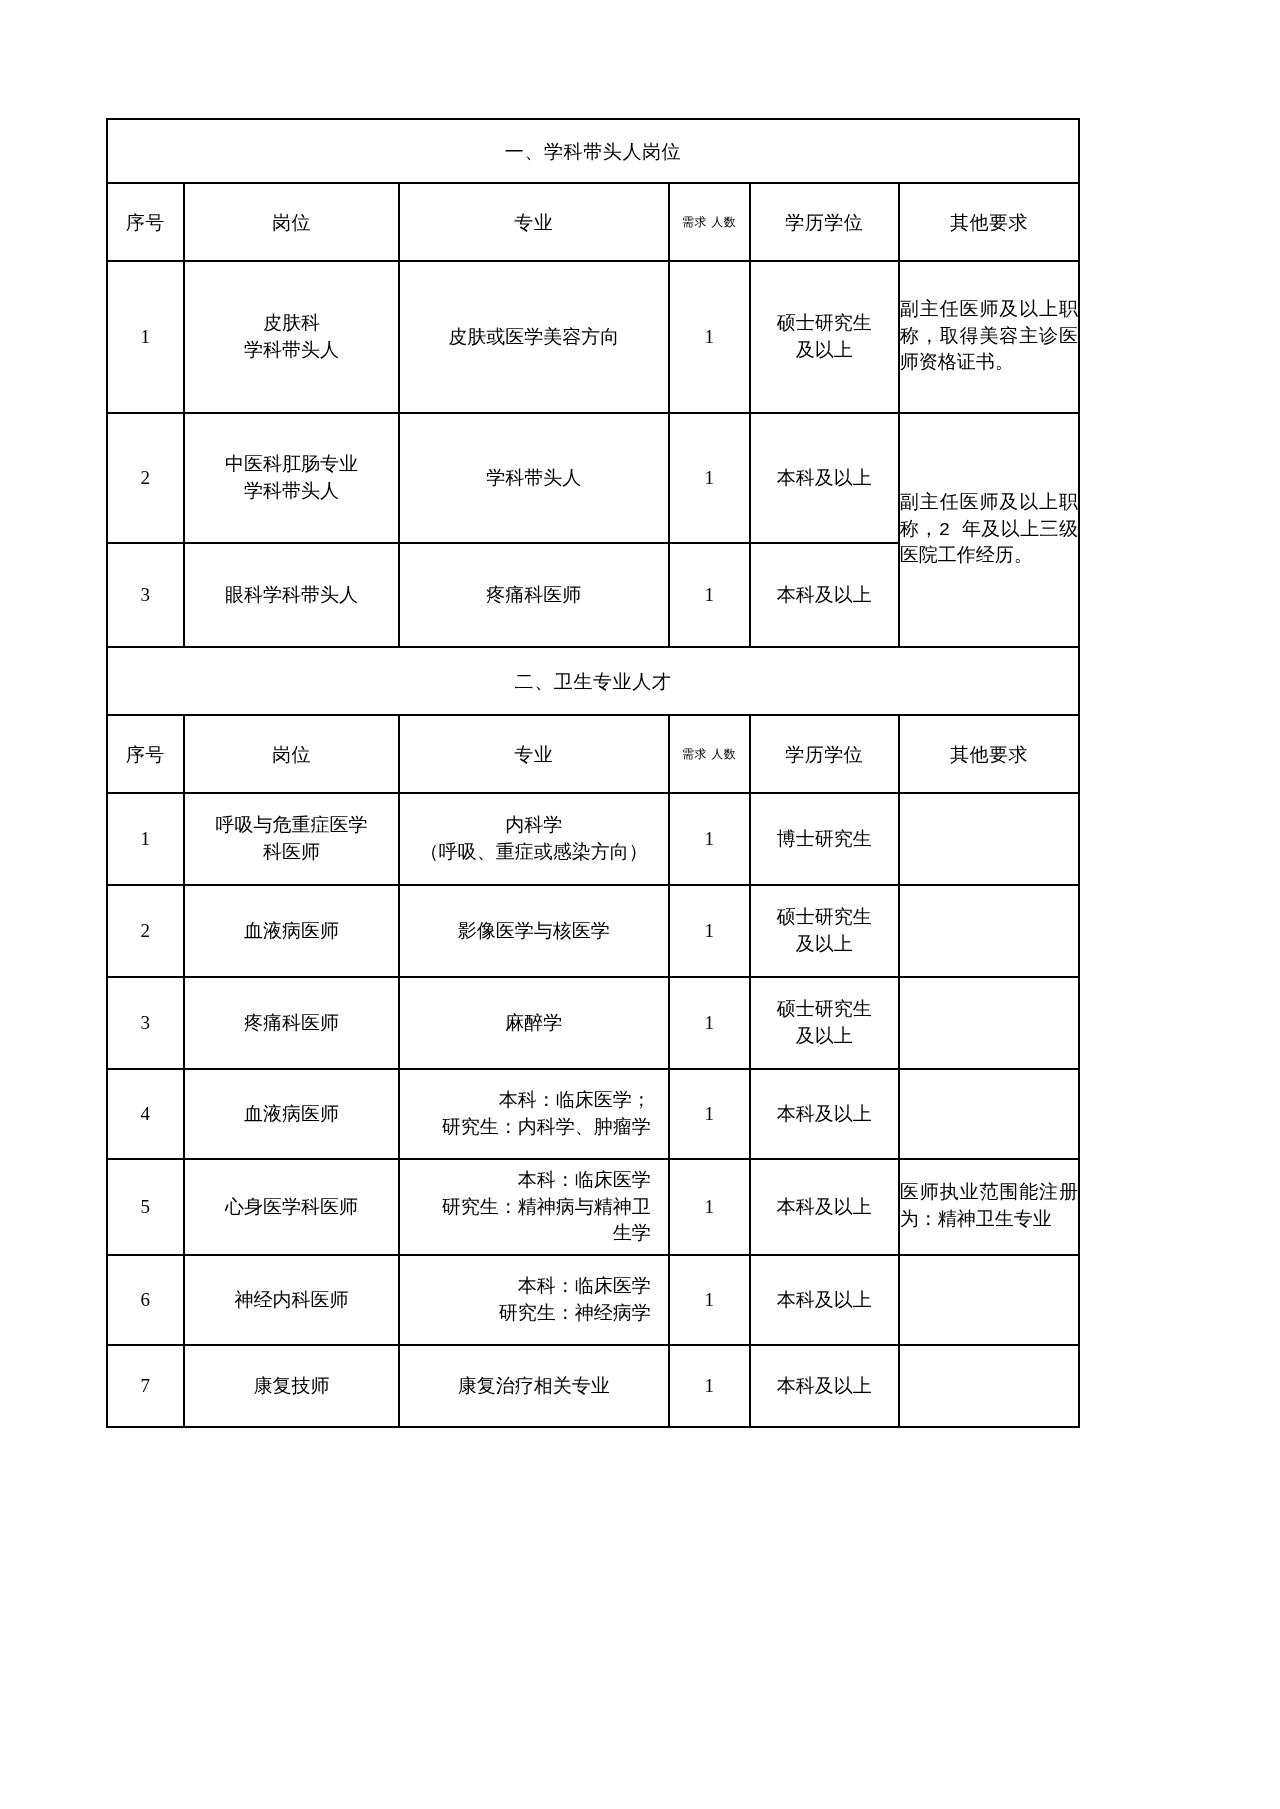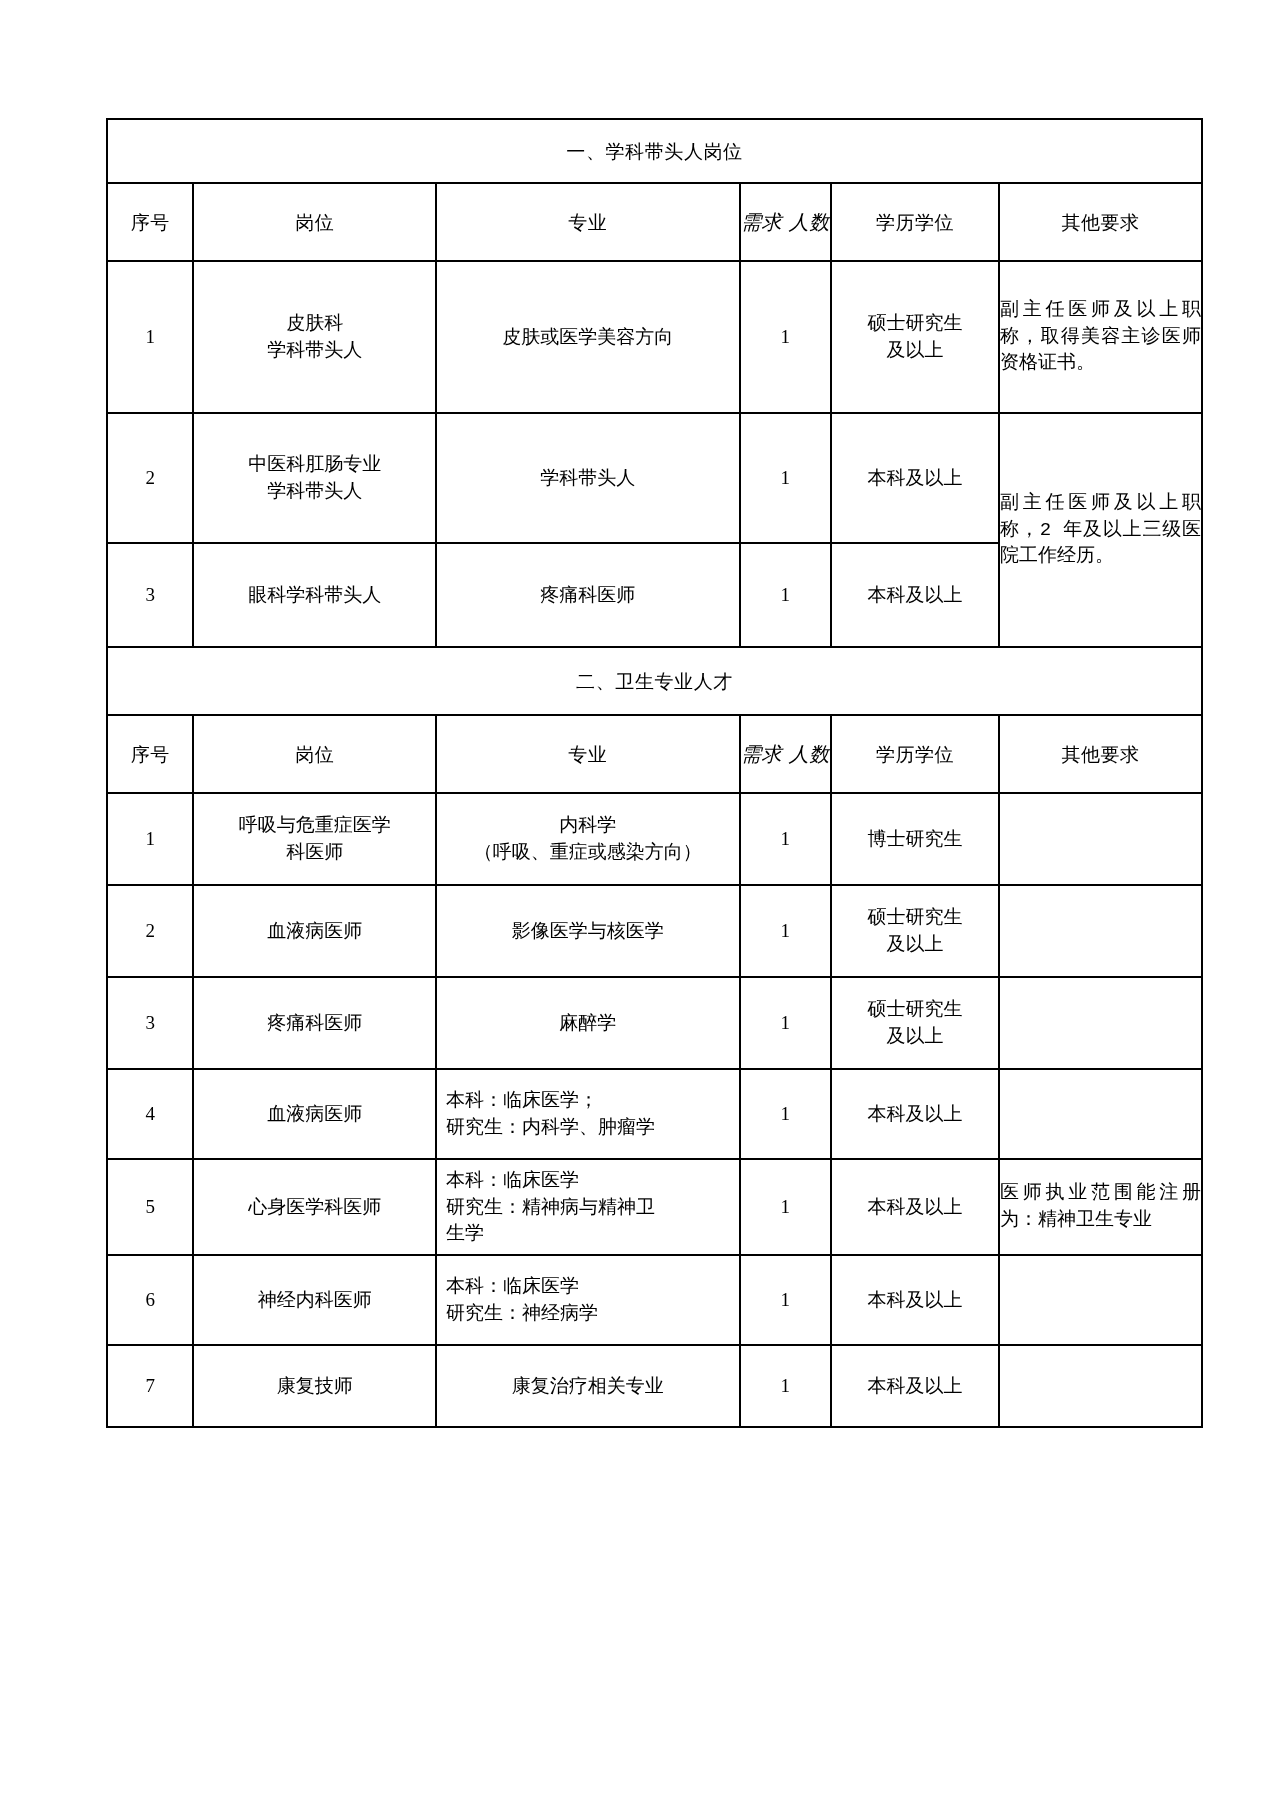--- a/index.html
+++ b/index.html
@@ -15,21 +15,21 @@
     -webkit-font-smoothing: antialiased;
   }
   .page {
     position: relative;
     width: 1280px;
     height: 1809px;
     box-sizing: border-box;
     padding: 118px 0 0 0;
   }
   .doc-body {
-    width: 1097px;
+    width: 974px;
     margin: 0 auto 0 106px;
   }
   table.recruit-table {
     width: 100%;
     border-collapse: collapse;
     table-layout: fixed;
     border: 0;
   }
   table.recruit-table td,
   table.recruit-table th {
@@ -58,23 +58,22 @@
   }
   
   .col-head td {
     height: 76px;
     font-size: 20px;
     line-height: 1.28;
     font-family: "DejaVu Sans", "Liberation Sans", sans-serif;
     letter-spacing: 0.5px;
   }
   .col-head td.two-line {
-    font-size: 20px;
+    font-size: 12px;
     line-height: 1.25;
-    font-style: italic;
   }
   
   col.c-no    { width: 72px; }
   col.c-post  { width: 202px; }
   col.c-major { width: 253px; }
   col.c-num   { width: 76px; }
   col.c-edu   { width: 140px; }
   col.c-other { width: 169px; }
 
   td.cell-no {
@@ -89,21 +88,21 @@
   }
   td.cell-post, td.cell-edu {
     font-size: 19px;
     line-height: 1.45;
   }
   td.cell-major {
     font-size: 19px;
     line-height: 1.45;
   }
   td.cell-major.left {
-    text-align: left;
+    text-align: right;
     padding: 0 17px 0 9px;
   }
   td.cell-other {
     text-align: left;
     font-size: 18.5px;
     line-height: 1.5;
     padding: 0 5px 0 7px;
     text-align: justify;
     text-align-last: left;
   }

